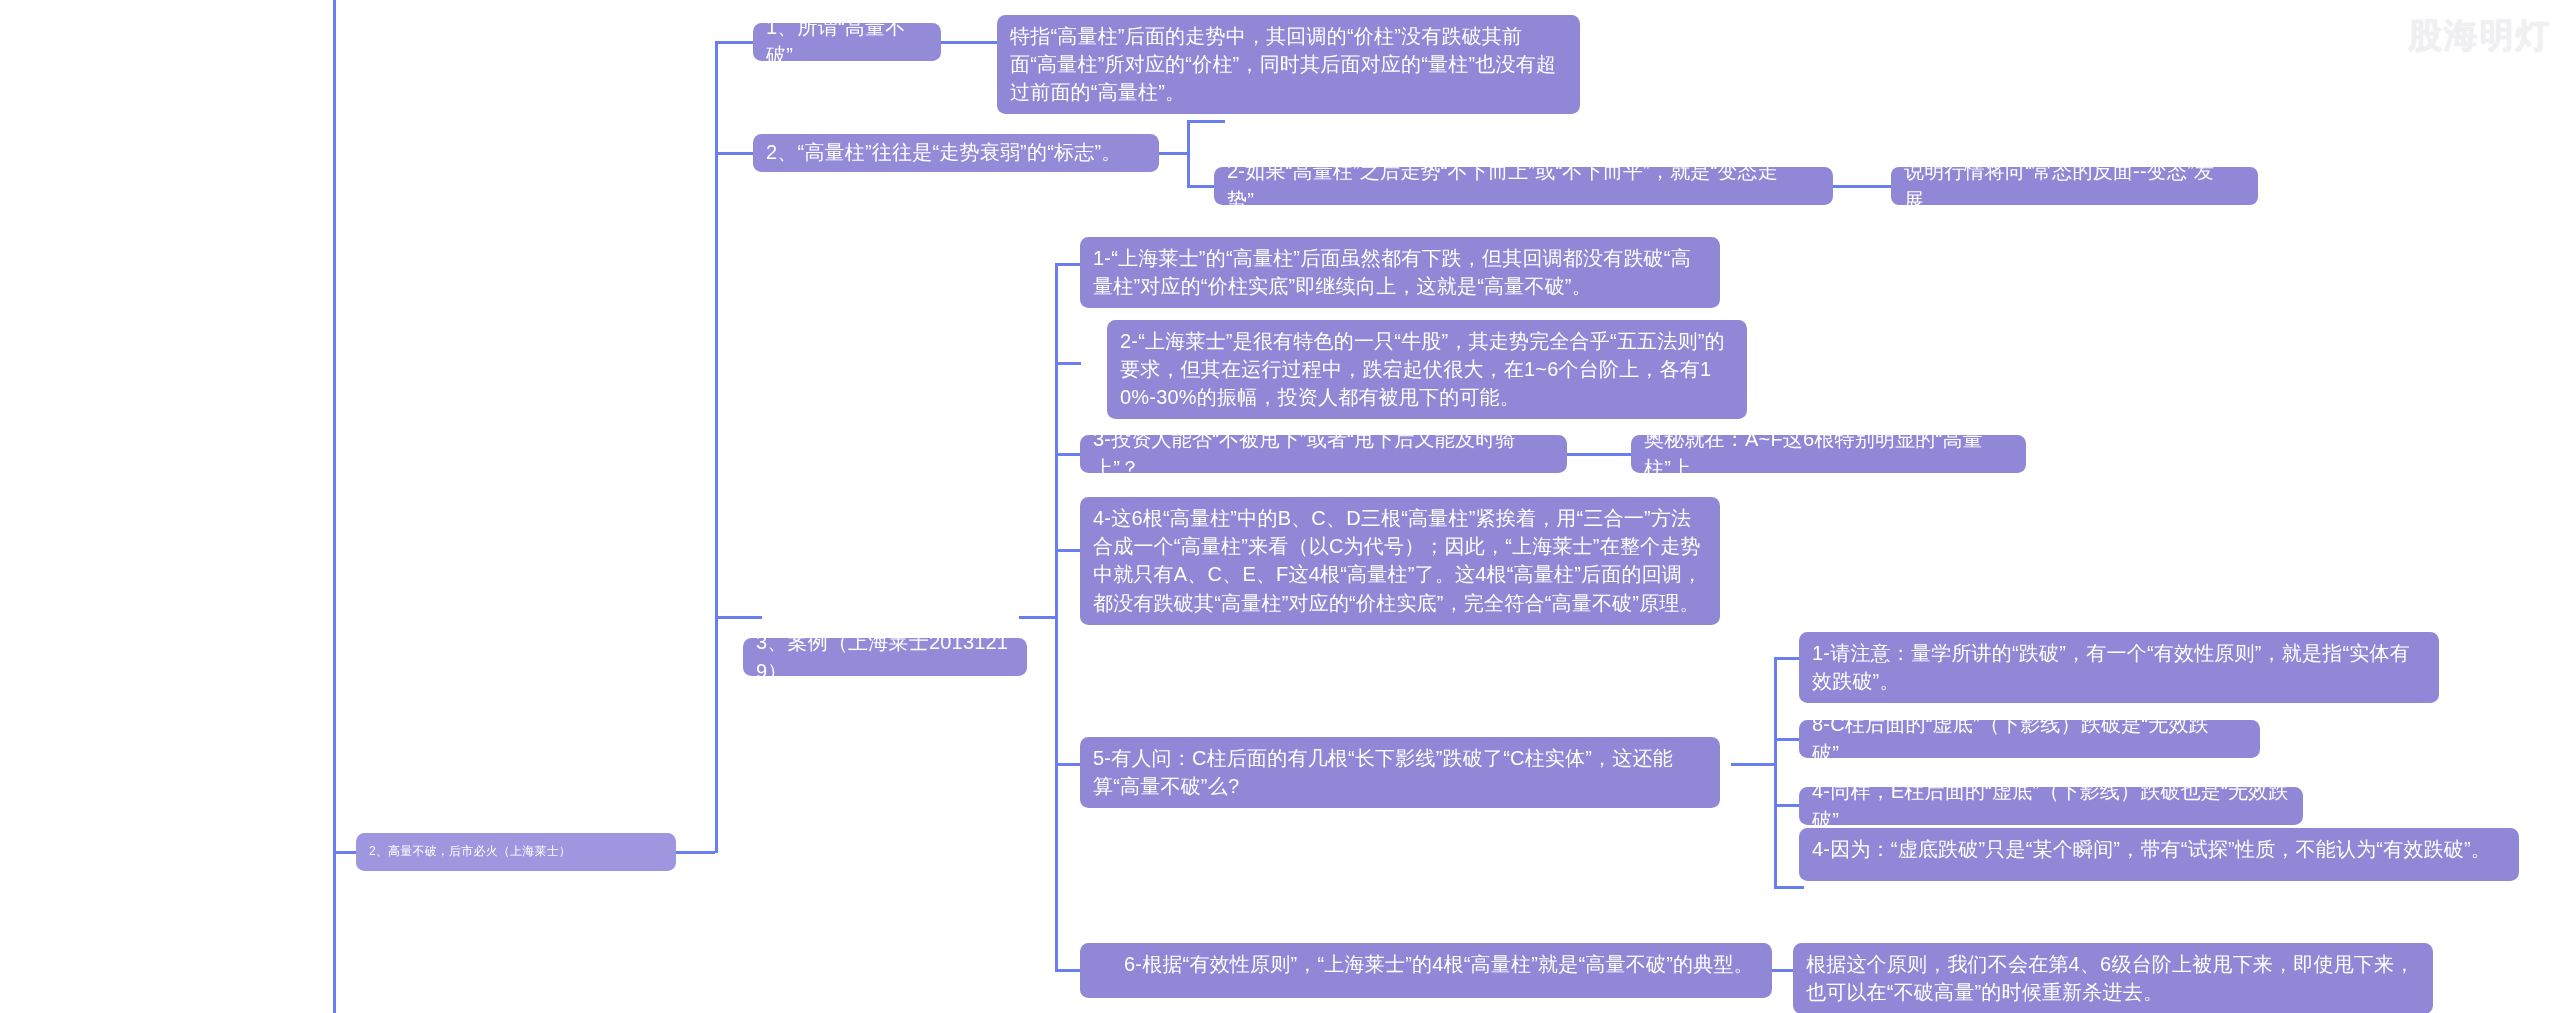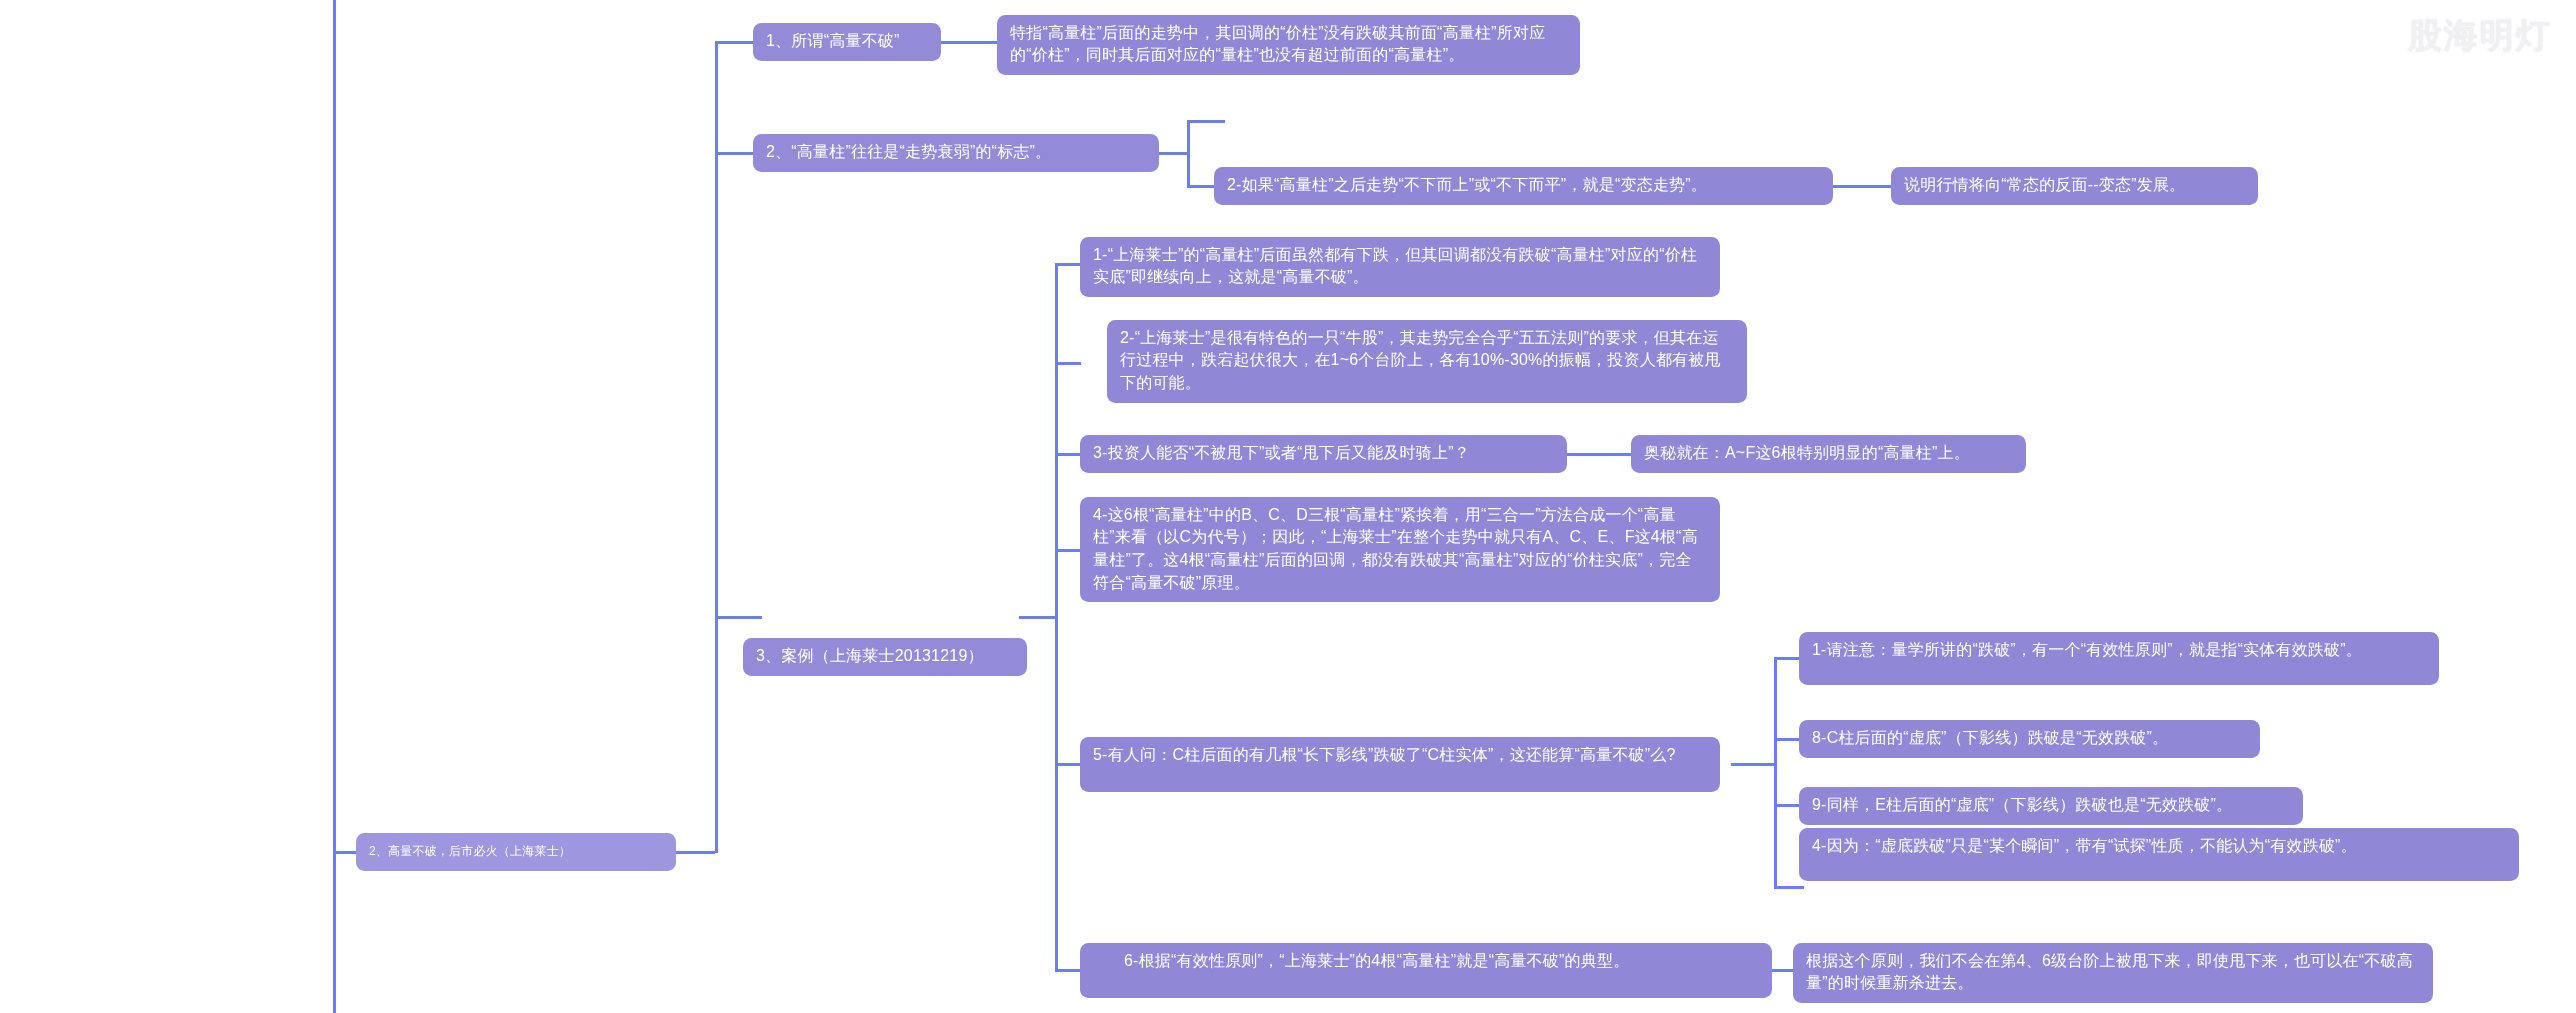--- a/index.html
+++ b/index.html
@@ -20,21 +20,21 @@
   
   .node {
     position: absolute;
     box-sizing: border-box;
     background: #9088d6;
     color: #ffffff;
     border-radius: 8.5px;
     padding: 6.6px 13px 7.5px 13px;
     line-height: 1.42;
     letter-spacing: 0.2px;
-    font-size: 16px;
+    font-size: 20px;
     text-align: left;
     white-space: normal;
     word-break: break-all;
   }
   .node.mid {
     background: #938bd8;
   }
   .node.root {
     background: #9e96de;
   }
@@ -122,21 +122,21 @@
   <div class="node" style="left:997px; top:15px; width:583px; min-height:55px;">
     <span>特指“高量柱”后面的走势中，其回调的“价柱”没有跌破其前面“高量柱”所对应的“价柱”，同时其后面对应的“量柱”也没有超过前面的“高量柱”。</span>
   </div>
 
   <div class="node mid one-line" style="left:753px; top:134px; width:406px; height:38px;">
     <span>2、“高量柱”往往是“走势衰弱”的“标志”。</span>
   </div>
   <div class="node one-line" style="left:1214px; top:167px; width:619px; height:38px;">
     <span>2-如果“高量柱”之后走势“不下而上”或“不下而平”，就是“变态走势”。</span>
   </div>
-  <div class="node one-line" style="left:1891px; top:167px; width:367px; height:38px;">
+  <div class="node one-line" style="left:1891px; top:167px; width:367px; height:38px;border-radius:8px;">
     <span>说明行情将向“常态的反面--变态”发展。</span>
   </div>
 
   <div class="node mid one-line" style="left:743px; top:597px; width:284px; height:38px;margin-top:41px;">
     <span>3、案例（上海莱士20131219）</span>
   </div>
 
   <div class="node" style="left:1080px; top:237px; width:640px; min-height:56px;">
     <span>1-“上海莱士”的“高量柱”后面虽然都有下跌，但其回调都没有跌破“高量柱”对应的“价柱实底”即继续向上，这就是“高量不破”。</span>
   </div>
@@ -160,21 +160,21 @@
     <span>5-有人问：C柱后面的有几根“长下影线”跌破了“C柱实体”，这还能算“高量不破”么?</span>
   </div>
 
   <div class="node" style="left:1799px; top:632px; width:640px; min-height:53px;">
     <span>1-请注意：量学所讲的“跌破”，有一个“有效性原则”，就是指“实体有效跌破”。</span>
   </div>
   <div class="node one-line" style="left:1799px; top:720px; width:461px; height:38px;">
     <span>8-C柱后面的“虚底”（下影线）跌破是“无效跌破”。</span>
   </div>
   <div class="node one-line" style="left:1799px; top:787px; width:504px; height:38px;">
-    <span>9-同样，E柱后面的“虚底”（下影线）跌破也是“无效跌破”。</span>
+    <span>4-同样，E柱后面的“虚底”（下影线）跌破也是“无效跌破”。</span>
   </div>
   <div class="node" style="left:1799px; top:828px; width:720px; min-height:53px;">
     <span>4-因为：“虚底跌破”只是“某个瞬间”，带有“试探”性质，不能认为“有效跌破”。</span>
   </div>
 
   <div class="node" style="left:1080px; top:943px; width:692px; min-height:55px;padding-left:44px;">
     <span>6-根据“有效性原则”，“上海莱士”的4根“高量柱”就是“高量不破”的典型。</span>
   </div>
   <div class="node" style="left:1793px; top:943px; width:640px; min-height:55px;">
     <span>根据这个原则，我们不会在第4、6级台阶上被甩下来，即使甩下来，也可以在“不破高量”的时候重新杀进去。</span>

